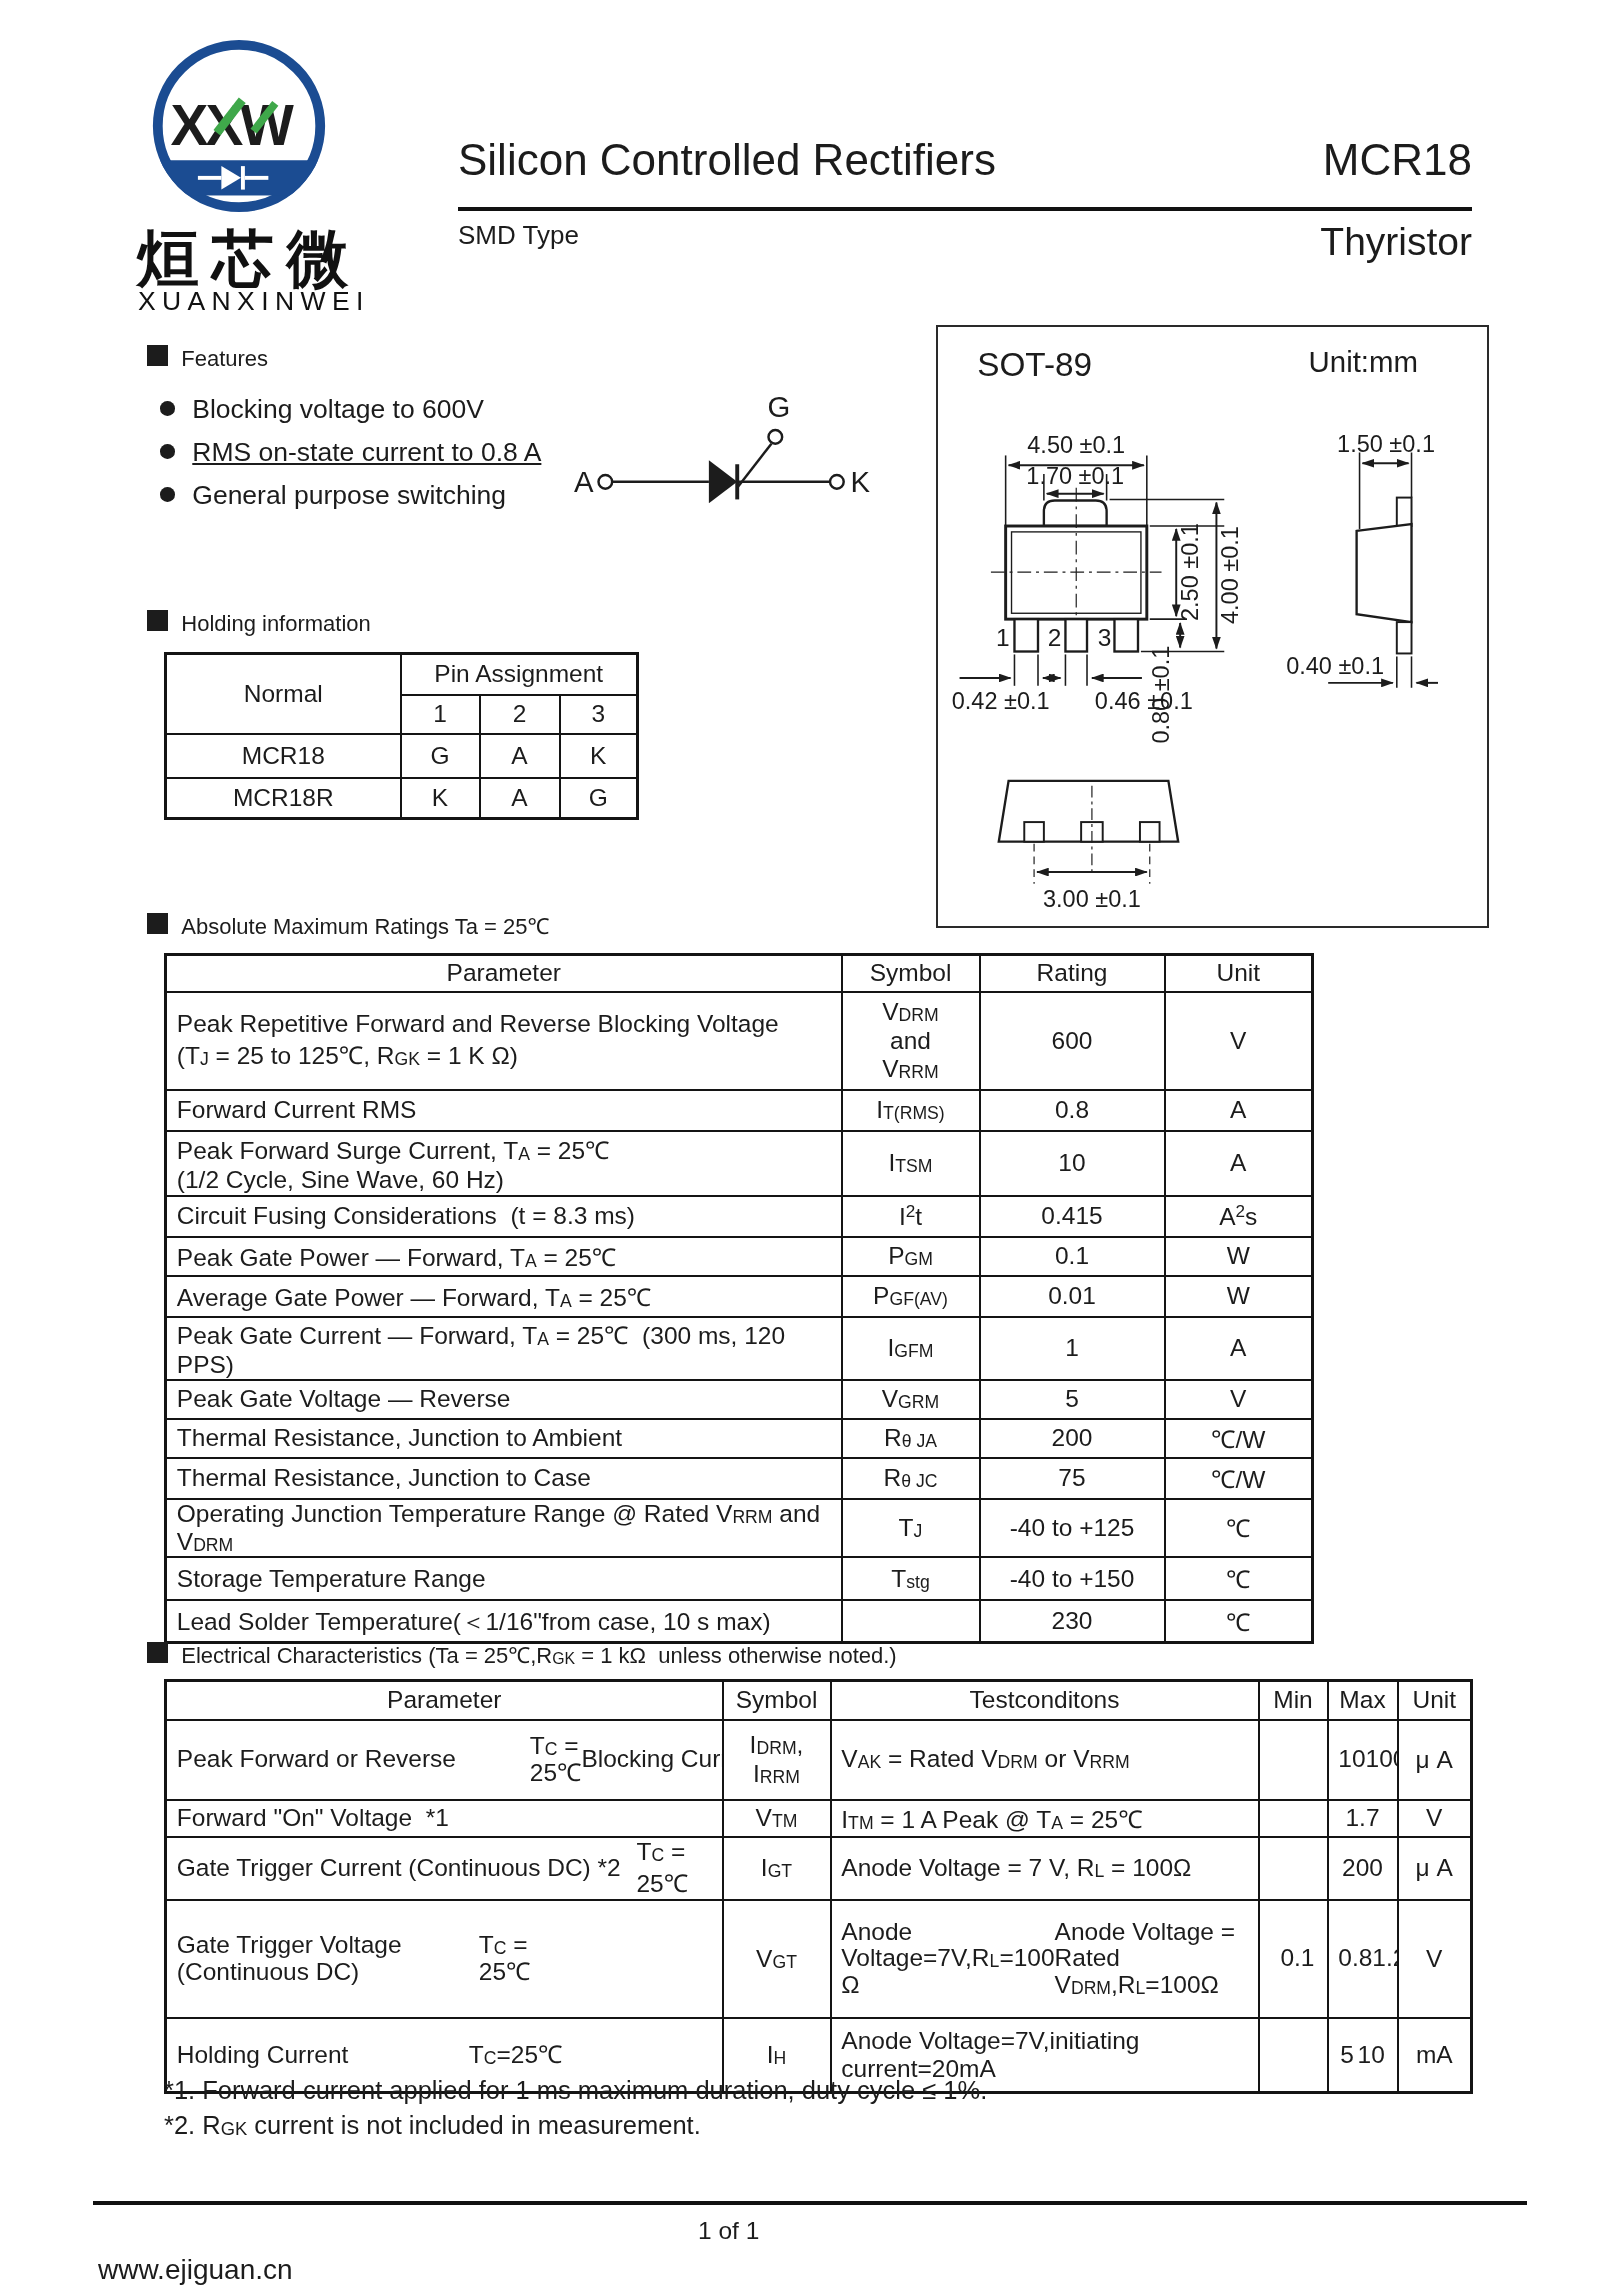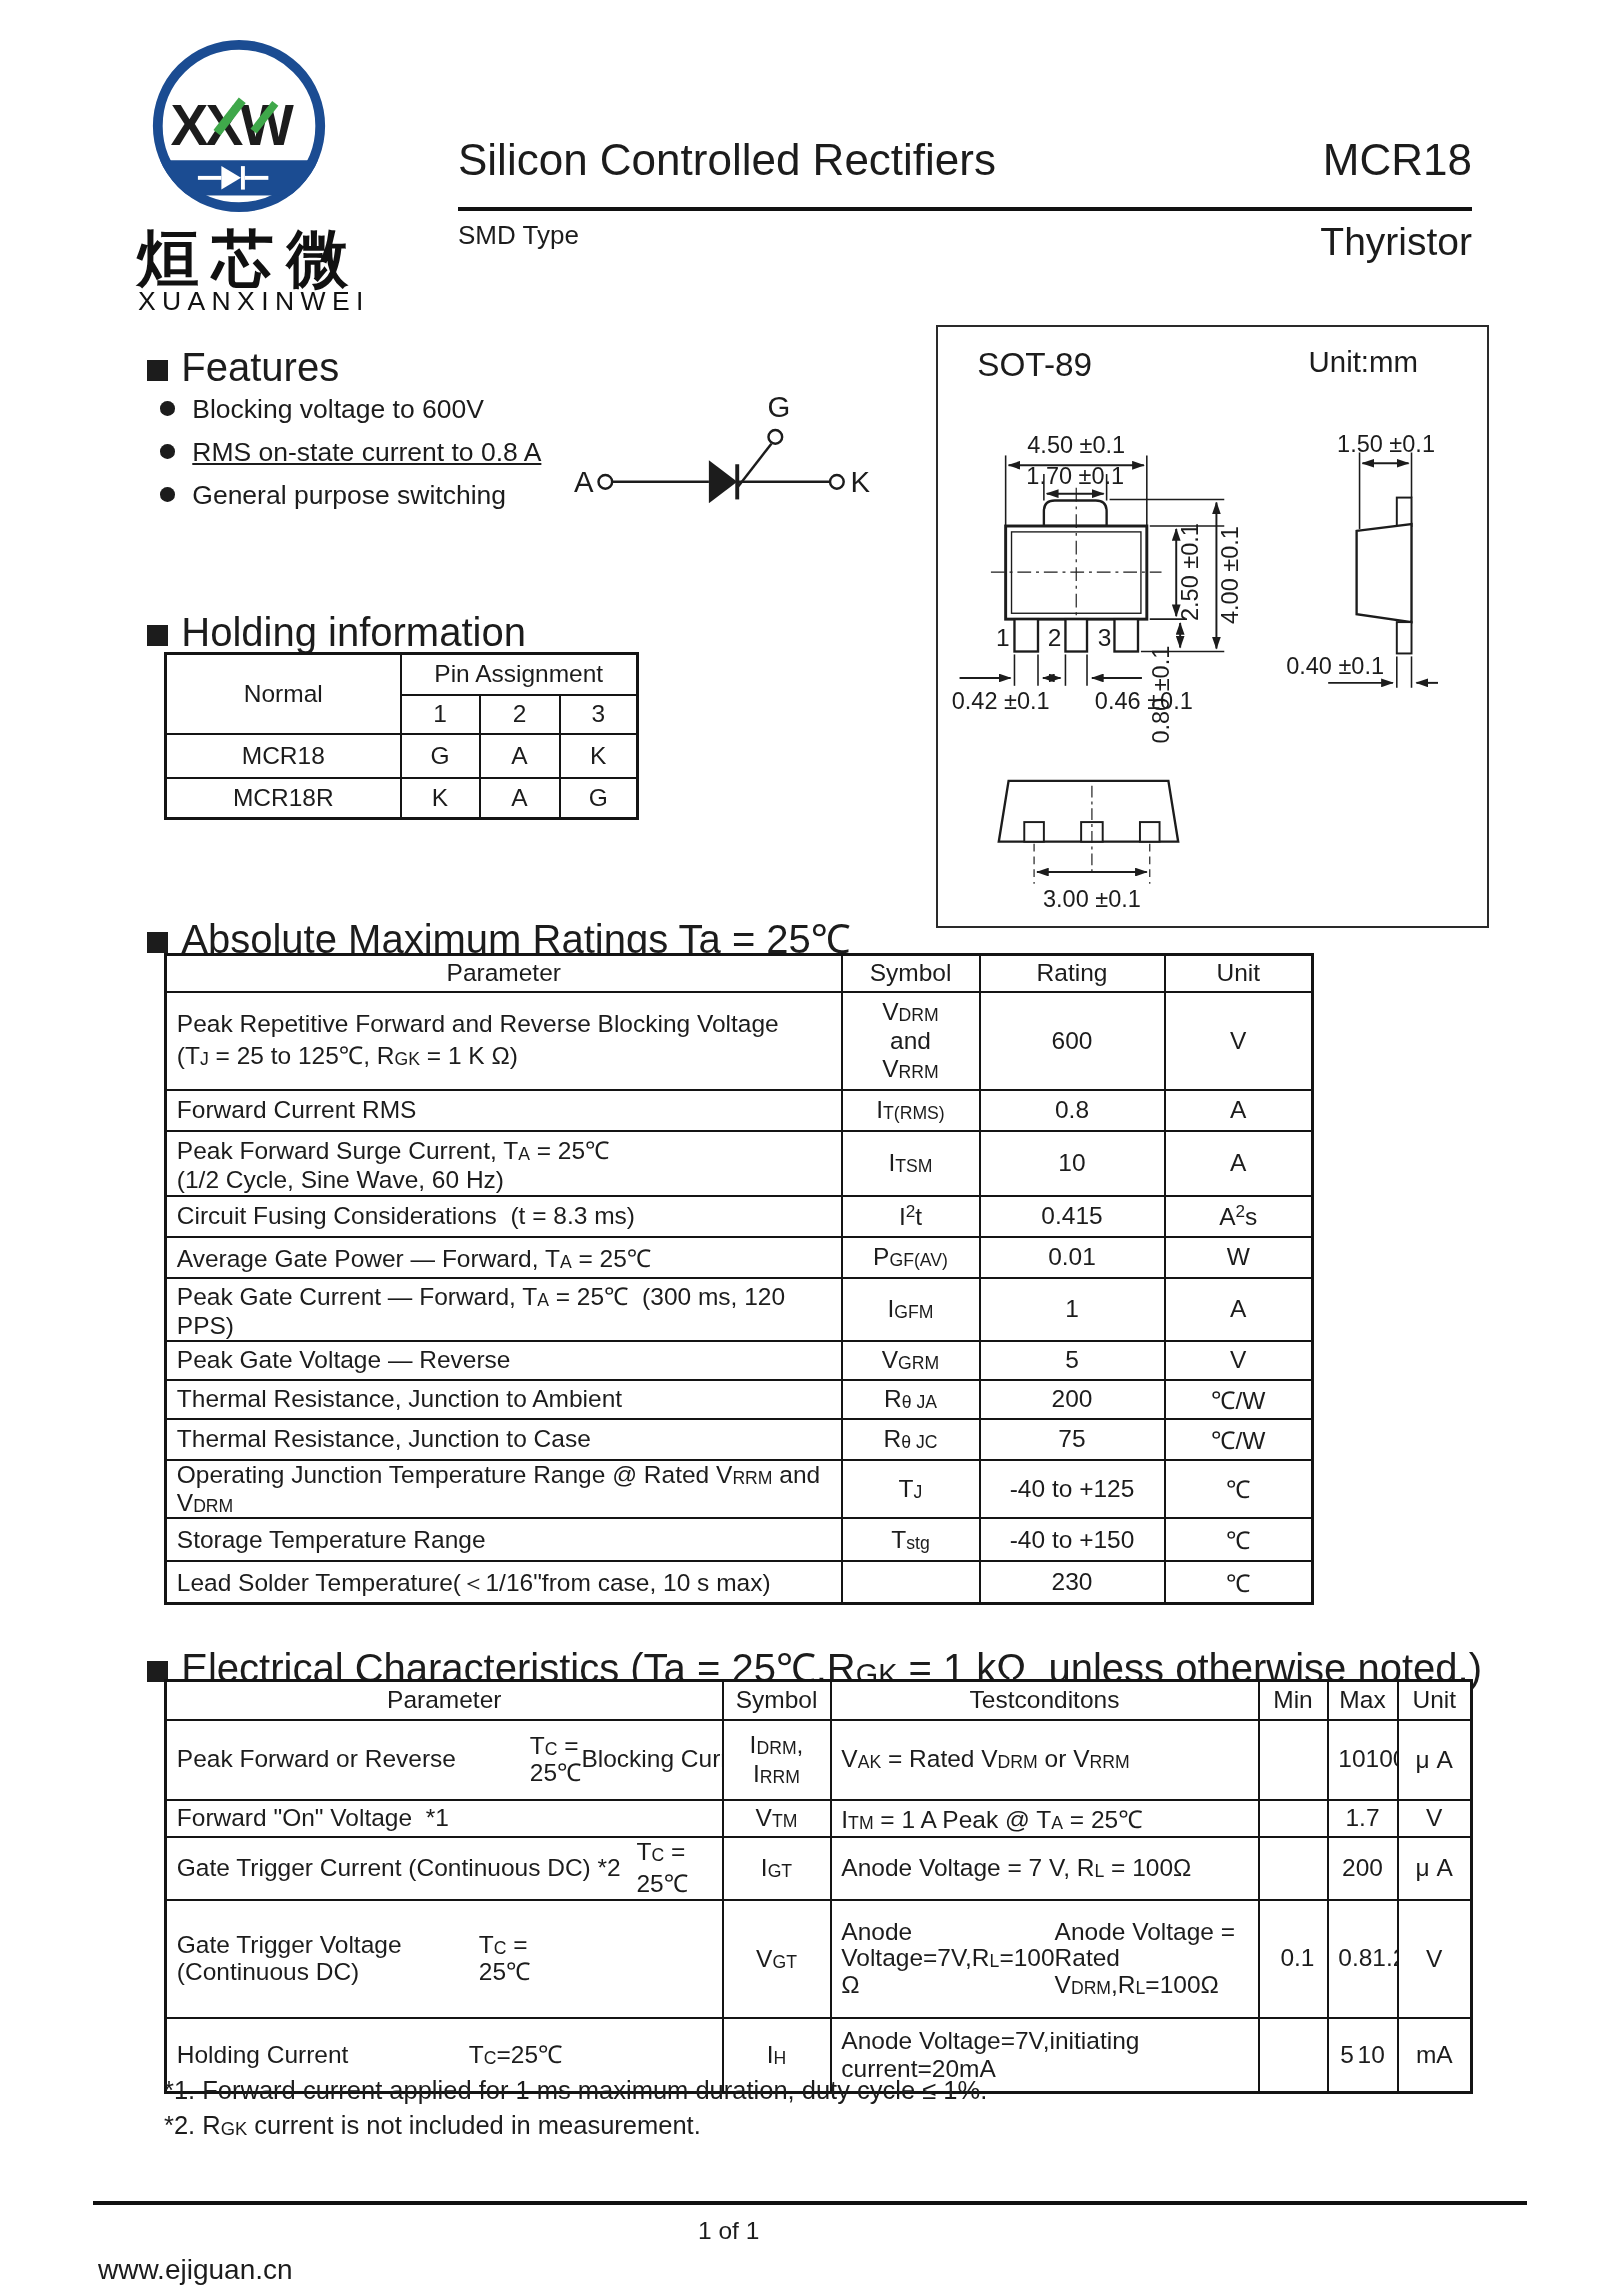--- a/index.html
+++ b/index.html
@@ -11,21 +11,21 @@
            letter-spacing:12.7px;color:#111;white-space:nowrap;}
   .logo-en{position:absolute;left:2.9px;top:251px;font-size:26.5px;letter-spacing:6.4px;color:#111;white-space:nowrap;}
   
   .title-row{position:absolute;left:458px;top:135px;width:1014px;}
   .t-main{position:absolute;left:0;top:0;font-size:44px;}
   .t-part{position:absolute;right:0;top:0;font-size:44px;}
   .t-rule{position:absolute;left:458px;top:207px;width:1014px;height:3.9px;background:#111;}
   .t-sub{position:absolute;left:458px;top:220px;font-size:26px;}
   .t-type{position:absolute;right:149px;top:220px;font-size:39px;}
   
-  .sec{position:absolute;font-size:40px;white-space:nowrap;}
+  .sec{position:absolute;font-size:22px;white-space:nowrap;}
   .sec .sq{display:inline-block;width:20.6px;height:20.6px;background:#1c1c1c;margin-right:13.7px;}
   
   .feat-item{position:absolute;left:160px;font-size:26.5px;white-space:nowrap;}
   .feat-item .dot{display:inline-block;width:14.7px;height:14.7px;border-radius:50%;background:#1c1c1c;
                   margin-right:17.6px;vertical-align:2px;}
   
   .pkg{position:absolute;left:936px;top:325px;width:549px;height:599px;border:2px solid #2a2a2a;}
   
   table.tbl{border-collapse:collapse;table-layout:fixed;position:absolute;font-size:24.5px;color:#1c1c1c;}
   table.tbl td{border:2.9px solid #141414;padding:0 9.8px;background:#fff;overflow:hidden;}
@@ -254,20 +254,26 @@
       <td class="c">I<sub>TSM</sub></td>
       <td class="c">10</td>
       <td class="c">A</td>
     </tr>
     <tr style="height:41px">
       <td class="pl">Circuit Fusing Considerations&nbsp;&nbsp;(t = 8.3 ms)</td>
       <td class="c">I<sup>2</sup>t</td>
       <td class="c">0.415</td>
       <td class="c">A<sup>2</sup>s</td>
     </tr>
+    <tr style="height:39px">
+      <td class="pl">Peak Gate Power — Forward, T<sub>A</sub> = 25℃</td>
+      <td class="c">P<sub>GM</sub></td>
+      <td class="c">0.1</td>
+      <td class="c">W</td>
+    </tr>
     <tr style="height:41px">
       <td class="pl">Average Gate Power — Forward, T<sub>A</sub> = 25℃</td>
       <td class="c">P<sub>GF(AV)</sub></td>
       <td class="c">0.01</td>
       <td class="c">W</td>
     </tr>
     <tr style="height:39px">
       <td class="pl">Peak Gate Current — Forward, T<sub>A</sub> = 25℃&nbsp; (300 ms, 120 PPS)</td>
       <td class="c">I<sub>GFM</sub></td>
       <td class="c">1</td>

